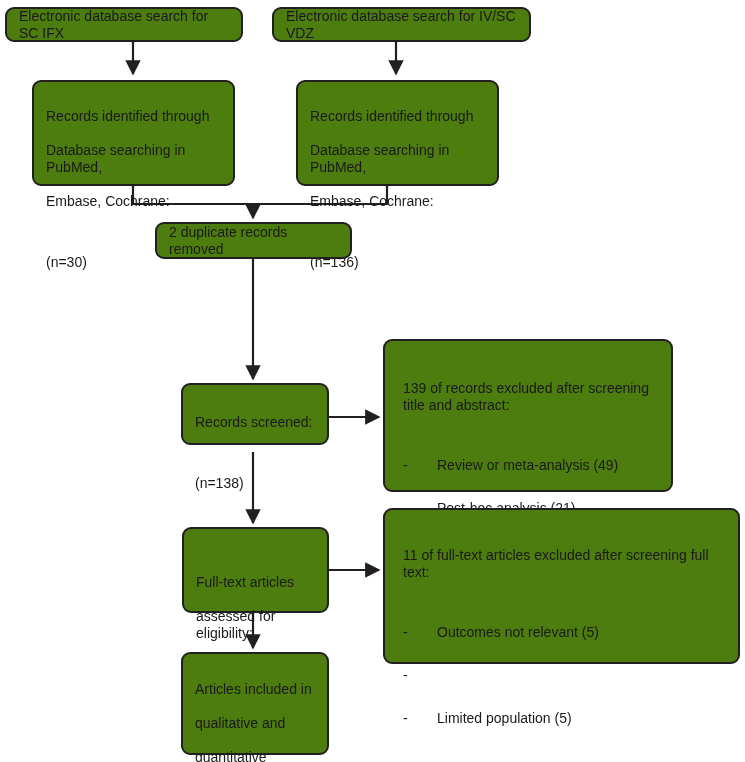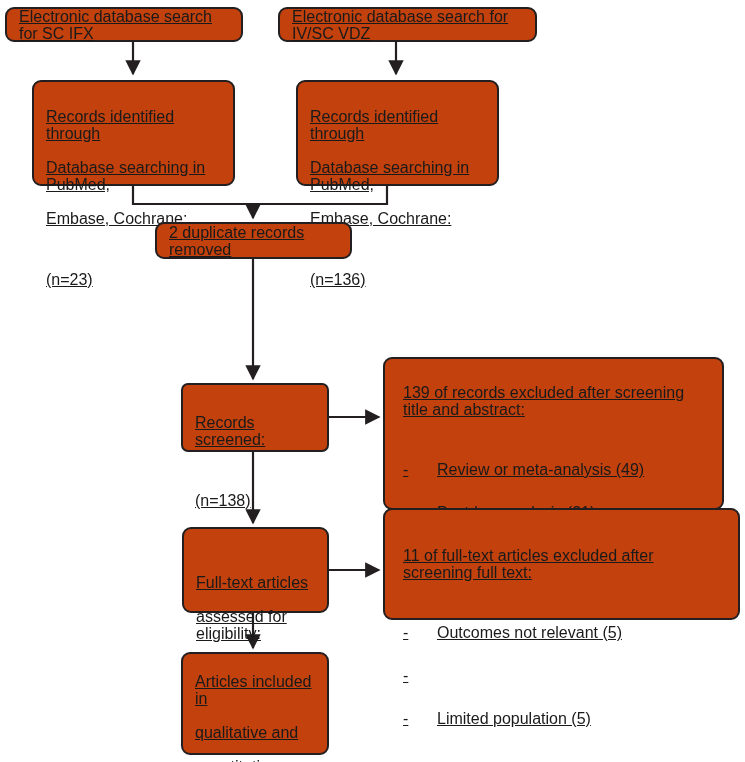--- a/index.html
+++ b/index.html
@@ -17,27 +17,26 @@
     width: 745px;
     height: 762px;
     background: #ffffff;
     overflow: hidden;
   }
   .node {
     position: absolute;
     box-sizing: border-box;
     border: 2px solid #231f20;
     border-radius: 9px;
-    background: #c2410c;
+    background: #4d7c0f;
     color: #1a1a1a;
-    font-size: 16px;
+    font-size: 14px;
     line-height: 17px;
     padding: 9px 12px;
     white-space: pre-line;
-    text-decoration: underline;
   }
   .node.center-single {
     display: flex;
     align-items: center;
   }
   .node .line {
     display: block;
   }
   .node .spacer {
     display: block;
@@ -100,66 +99,66 @@
       <line x1="329" y1="570" x2="379" y2="570" marker-end="url(#arrow)"></line>
 
       <line x1="253" y1="613" x2="253" y2="648" marker-end="url(#arrow)"></line>
     </g>
   </svg>
 
   <div class="node center-single" style="left:5px; top:7px; width:238px; height:35px;">
     <span class="line">Electronic database search for SC IFX</span>
   </div>
 
-  <div class="node center-single" style="left:278px; top:7px; width:259px; height:35px;">
+  <div class="node center-single" style="left:272px; top:7px; width:259px; height:35px;">
     <span class="line">Electronic database search for IV/SC VDZ</span>
   </div>
 
   <div class="node" style="left:32px; top:80px; width:203px; height:106px;">
     <span class="line">Records identified through</span>
     <span class="line">Database searching in PubMed,</span>
     <span class="line">Embase, Cochrane:</span>
     <span class="spacer"></span>
-    <span class="line">(n=23)</span>
+    <span class="line">(n=30)</span>
   </div>
 
   <div class="node" style="left:296px; top:80px; width:203px; height:106px;">
     <span class="line">Records identified through</span>
     <span class="line">Database searching in PubMed,</span>
     <span class="line">Embase, Cochrane:</span>
     <span class="spacer"></span>
     <span class="line">(n=136)</span>
   </div>
 
   <div class="node center-single" style="left:155px; top:222px; width:197px; height:37px;">
     <span class="line">2 duplicate records removed</span>
   </div>
 
-  <div class="node" style="left:181px; top:383px; width:148px; height:69px; padding-top:12px;border-radius:7px;">
+  <div class="node" style="left:181px; top:383px; width:148px; height:62px; padding-top:12px;">
     <span class="line">Records screened:</span>
     <span class="spacer"></span>
     <span class="line">(n=138)</span>
   </div>
 
   <div class="node" style="left:182px; top:527px; width:147px; height:86px; padding-top:28px;">
     <span class="line">Full-text articles</span>
     <span class="line">assessed for eligibility:</span>
     <span class="spacer"></span>
     <span class="line">(n=18)</span>
   </div>
 
-  <div class="node" style="left:181px; top:652px; width:148px; height:103px; padding-top:2px;">
+  <div class="node" style="left:181px; top:652px; width:148px; height:103px; padding-top:10px;">
     <span class="line">Articles included in</span>
     <span class="line">qualitative and</span>
     <span class="line">quantitative synthesis:</span>
     
     
   </div>
 
-  <div class="node" style="left:383px; top:357px; width:341px; height:153px; padding:8px 18px;">
+  <div class="node" style="left:383px; top:339px; width:290px; height:153px; padding:22px 18px;">
     <span class="excl-title">139 of records excluded after screening title and abstract:</span>
     <span class="excl-list">
       <span class="excl-item">
         <span class="excl-dash">-</span>
         <span class="excl-text">Review or meta-analysis (49)</span>
       </span>
       <span class="excl-item">
         <span class="excl-dash">-</span>
         <span class="excl-text">Post-hoc analysis (21)</span>
       </span>
@@ -167,21 +166,21 @@
         <span class="excl-dash">-</span>
         <span class="excl-text">Not randomized controlled trial (35)</span>
       </span>
       <span class="excl-item">
         <span class="excl-dash">-</span>
         <span class="excl-text">Out of scope (34)</span>
       </span>
     </span>
   </div>
 
-  <div class="node" style="left:383px; top:508px; width:357px; height:112px; padding:20px 18px;">
+  <div class="node" style="left:383px; top:508px; width:357px; height:156px; padding:20px 18px;">
     <span class="excl-title">11 of full-text articles excluded after screening full text:</span>
     <span class="excl-list">
       <span class="excl-item">
         <span class="excl-dash">-</span>
         <span class="excl-text">Outcomes not relevant (5)</span>
       </span>
       <span class="excl-item">
         <span class="excl-dash">-</span>
       </span>
       <span class="excl-item">

